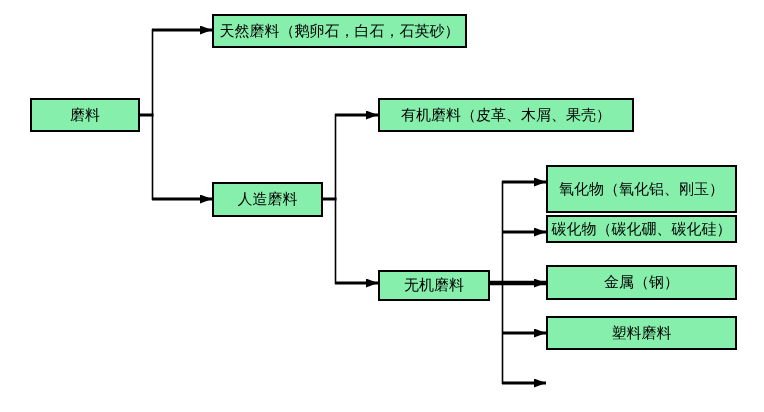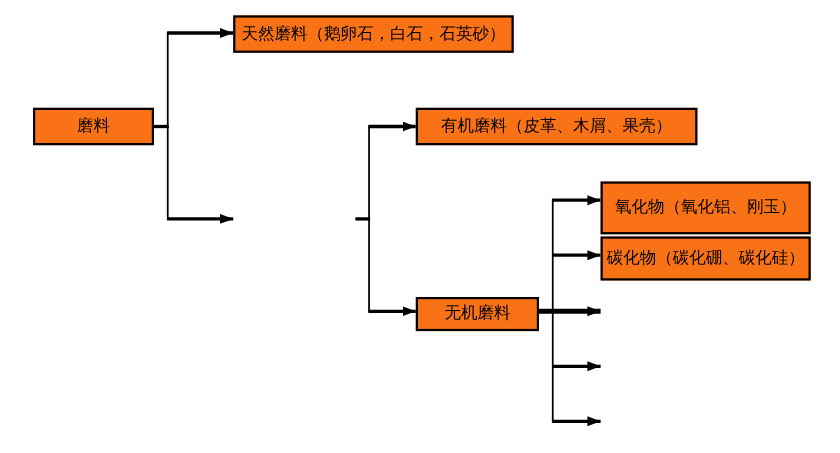--- a/index.html
+++ b/index.html
@@ -20,37 +20,37 @@
     left: 0;
     top: 0;
     width: 764px;
     height: 412px;
     pointer-events: none;
   }
   .node {
     position: absolute;
     box-sizing: border-box;
     border: 2px solid #000000;
-    background: #f97316;
+    background: #86efac;
     display: flex;
     align-items: center;
     justify-content: center;
     font-size: 15px;
     color: #000000;
     white-space: nowrap;
     line-height: 1;
   }
   
   .n-root      { left: 30px;  top: 98px;  width: 110px; height: 34px; }
   .n-natural   { left: 212px; top: 14px;  width: 255px; height: 34px; }
   .n-artificial{ left: 212px; top: 182px; width: 111px; height: 35px; }
   .n-organic   { left: 378px; top: 98px;  width: 256px; height: 34px; }
   .n-inorganic { left: 378px; top: 270px; width: 112px; height: 31px; }
   .n-oxide     { left: 546px; top: 165px; width: 191px; height: 48px; }
-  .n-carbide   { left: 546px; top: 215px; width: 191px; height: 40px; }
+  .n-carbide   { left: 546px; top: 215px; width: 191px; height: 28px; }
   .n-metal     { left: 546px; top: 265px; width: 191px; height: 35px; }
   .n-plastic   { left: 546px; top: 316px; width: 191px; height: 34px; }
   .n-other     { left: 546px; top: 365px; width: 191px; height: 34px; }
 </style>
 </head>
 <body>
 
 <div id="canvas">
 
   <svg id="connectors" viewBox="0 0 764 412" xmlns="http://www.w3.org/2000/svg">
@@ -75,25 +75,28 @@
     <line x1="502" y1="182" x2="546" y2="182" stroke="#000" stroke-width="3" marker-end="url(#arrow)"></line>
     <line x1="502" y1="232" x2="546" y2="232" stroke="#000" stroke-width="3" marker-end="url(#arrow)"></line>
     <line x1="502" y1="333" x2="546" y2="333" stroke="#000" stroke-width="3" marker-end="url(#arrow)"></line>
     <line x1="502" y1="383" x2="546" y2="383" stroke="#000" stroke-width="3" marker-end="url(#arrow)"></line>
   </svg>
 
   <div class="node n-root">磨料</div>
 
   <div class="node n-natural">天然磨料（鹅卵石，白石，石英砂）</div>
 
+  <div class="node n-artificial">人造磨料</div>
 
   <div class="node n-organic">有机磨料（皮革、木屑、果壳）</div>
 
   <div class="node n-inorganic">无机磨料</div>
 
   <div class="node n-oxide">氧化物（氧化铝、刚玉）</div>
 
   <div class="node n-carbide">碳化物（碳化硼、碳化硅）</div>
 
+  <div class="node n-metal">金属（钢）</div>
 
+  <div class="node n-plastic">塑料磨料</div>
 
 
 </div>
 
 </body></html>

